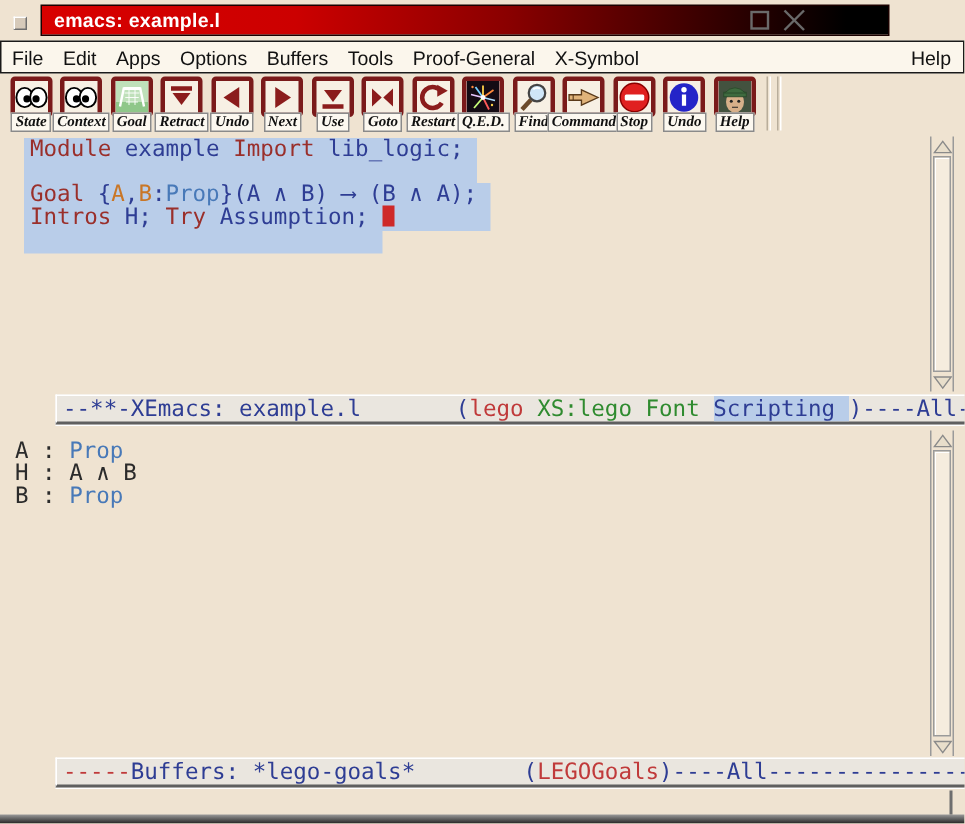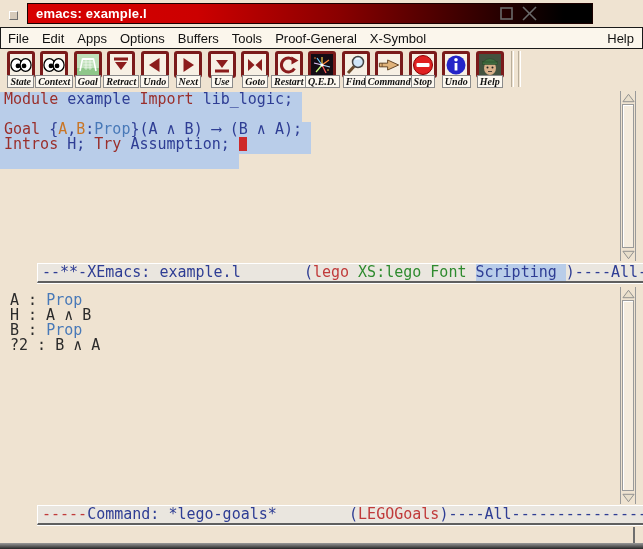--- a/index.html
+++ b/index.html
@@ -33,21 +33,21 @@
   .tlabel{margin-top:-3px;background:#FCF8F0;border:1px solid #8a8a8a;
     font-family:"Liberation Serif",serif;font-style:italic;font-weight:bold;font-size:10px;line-height:11px;
     padding:0 2px;white-space:nowrap;z-index:2;color:#111;}
   .tsep{width:1px;height:36px;border-left:1px solid #b9ae9b;border-right:1px solid #fff;margin-left:4px;}
   
   .buffer{font-family:"DejaVu Sans Mono","DejaVu Sans",monospace;font-size:15px;line-height:15px;}
   .script-area{position:absolute;top:90px;left:0;width:643px;height:173px;padding-top:2px;box-sizing:border-box;color:#2E3D94;}
   .goals-area{position:absolute;top:284px;left:0;width:643px;height:167px;padding-top:9px;box-sizing:border-box;color:#2b2b2b;}
   .bufline{height:15px;white-space:pre;}
   .goals-area .bufline{padding-left:10px;}
-  .hlwrap{background:#B9CDE9;display:inline-block;padding-left:4px;height:32px;}
+  .hlwrap{background:#B9CDE9;display:inline-block;padding-left:4px;height:32px;margin-left:16px;}
   .hlblock{width:18px;}
   .cursor{display:inline-block;width:8px;height:14px;background:#CE2929;vertical-align:top;}
   .c-kw{color:#9A2F2B;} .c-id{color:#2E3D94;} .c-var{color:#C97626;} .c-type{color:#4879B8;}
   .c-plain{color:#2b2b2b;} .c-navy{color:#2E3D94;} .c-red{color:#C03A3A;} .c-green{color:#2F8B2F;}
   .seg-hl{background:#B9CDE9;}
   
   .modeline{position:absolute;left:0;width:634px;height:20px;background:#EAE6DF;box-sizing:border-box;
     border-top:1px solid #fff;border-left:1px solid #fff;border-bottom:2px solid #5f5f5f;border-right:1px solid #5f5f5f;
     box-shadow:0 1px 0 #fff;
     font-family:"DejaVu Sans Mono","DejaVu Sans",monospace;font-size:15px;line-height:17px;
@@ -287,34 +287,33 @@
   </div>
 </div>
 
 <div class="modeline ml1" id="modeline1"><span class="tok c-navy">--**-XEmacs: example.l       </span><span class="tok c-navy">(</span><span class="tok c-red">lego </span><span class="tok c-green">XS:lego Font </span><span class="tok c-navy seg-hl">Scripting </span><span class="tok c-navy">)----All----</span></div>
 
 <div class="goals-area buffer">
   <div id="goals-lines">
       <div class="bufline"><span class="tok c-plain">A : </span><span class="tok c-type">Prop</span></div>
       <div class="bufline"><span class="tok c-plain">H : A ∧ B</span></div>
       <div class="bufline"><span class="tok c-plain">B : </span><span class="tok c-type">Prop</span></div>
-      <div class="bufline"><span class="tok c-plain">?2 : B ∧ A</span></div>
     </div>
   <div class="sb">
     <div class="sb-arrow up">
       <svg width="13" height="10" viewBox="0 0 14 10">
           <polygon points="7,1 13,9 1,9" fill="#E8DECB" stroke="#8a8a8a"></polygon>
         </svg>
       </div>
     <div class="sb-thumb"></div>
     <div class="sb-arrow down">
       <svg width="13" height="10" viewBox="0 0 14 10">
           <polygon points="1,1 13,1 7,9" fill="#E8DECB" stroke="#8a8a8a"></polygon>
         </svg>
       </div>
   </div>
 </div>
 
-<div class="modeline ml2" id="modeline2"><span class="tok c-red">-----</span><span class="tok c-navy">Command: *lego-goals*        </span><span class="tok c-navy">(</span><span class="tok c-red">LEGOGoals</span><span class="tok c-navy">)----All--------------------</span></div>
+<div class="modeline ml2" id="modeline2"><span class="tok c-red">-----</span><span class="tok c-navy">Buffers: *lego-goals*        </span><span class="tok c-navy">(</span><span class="tok c-red">LEGOGoals</span><span class="tok c-navy">)----All--------------------</span></div>
 
 <div class="echo"></div>
 <div class="bottomframe"></div>
 <div class="resize-grip"></div>
 
 </body></html>

